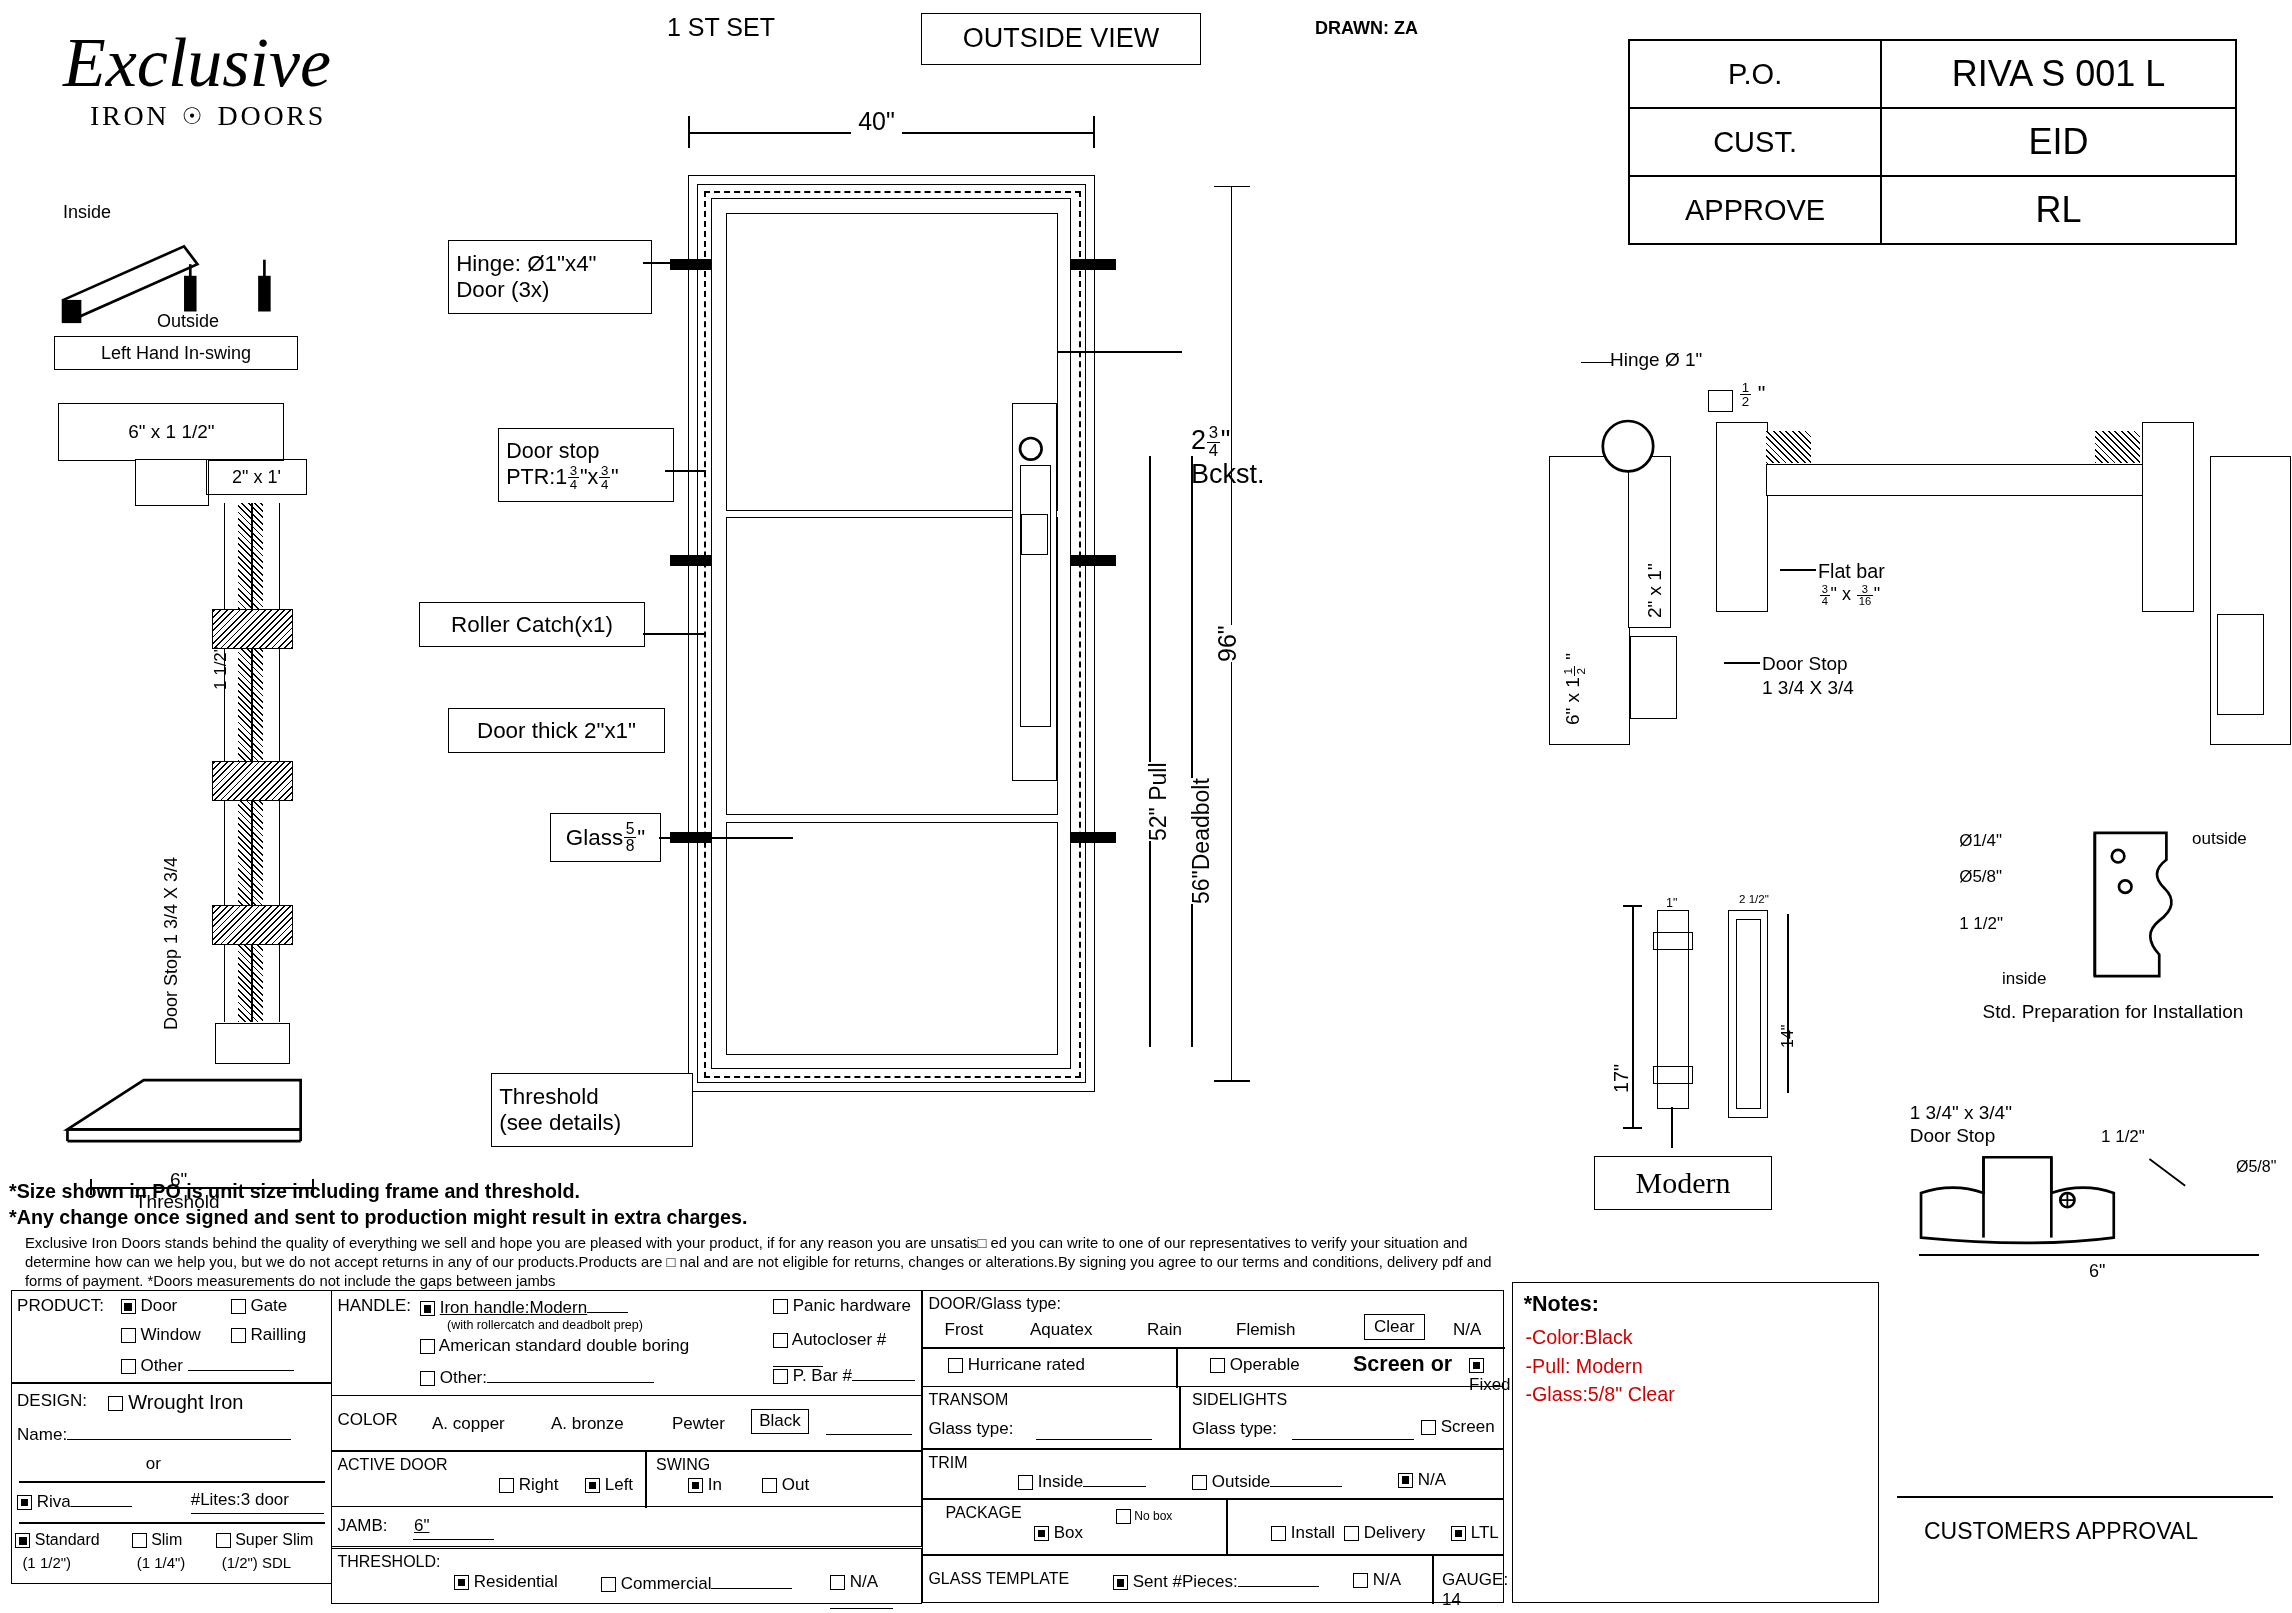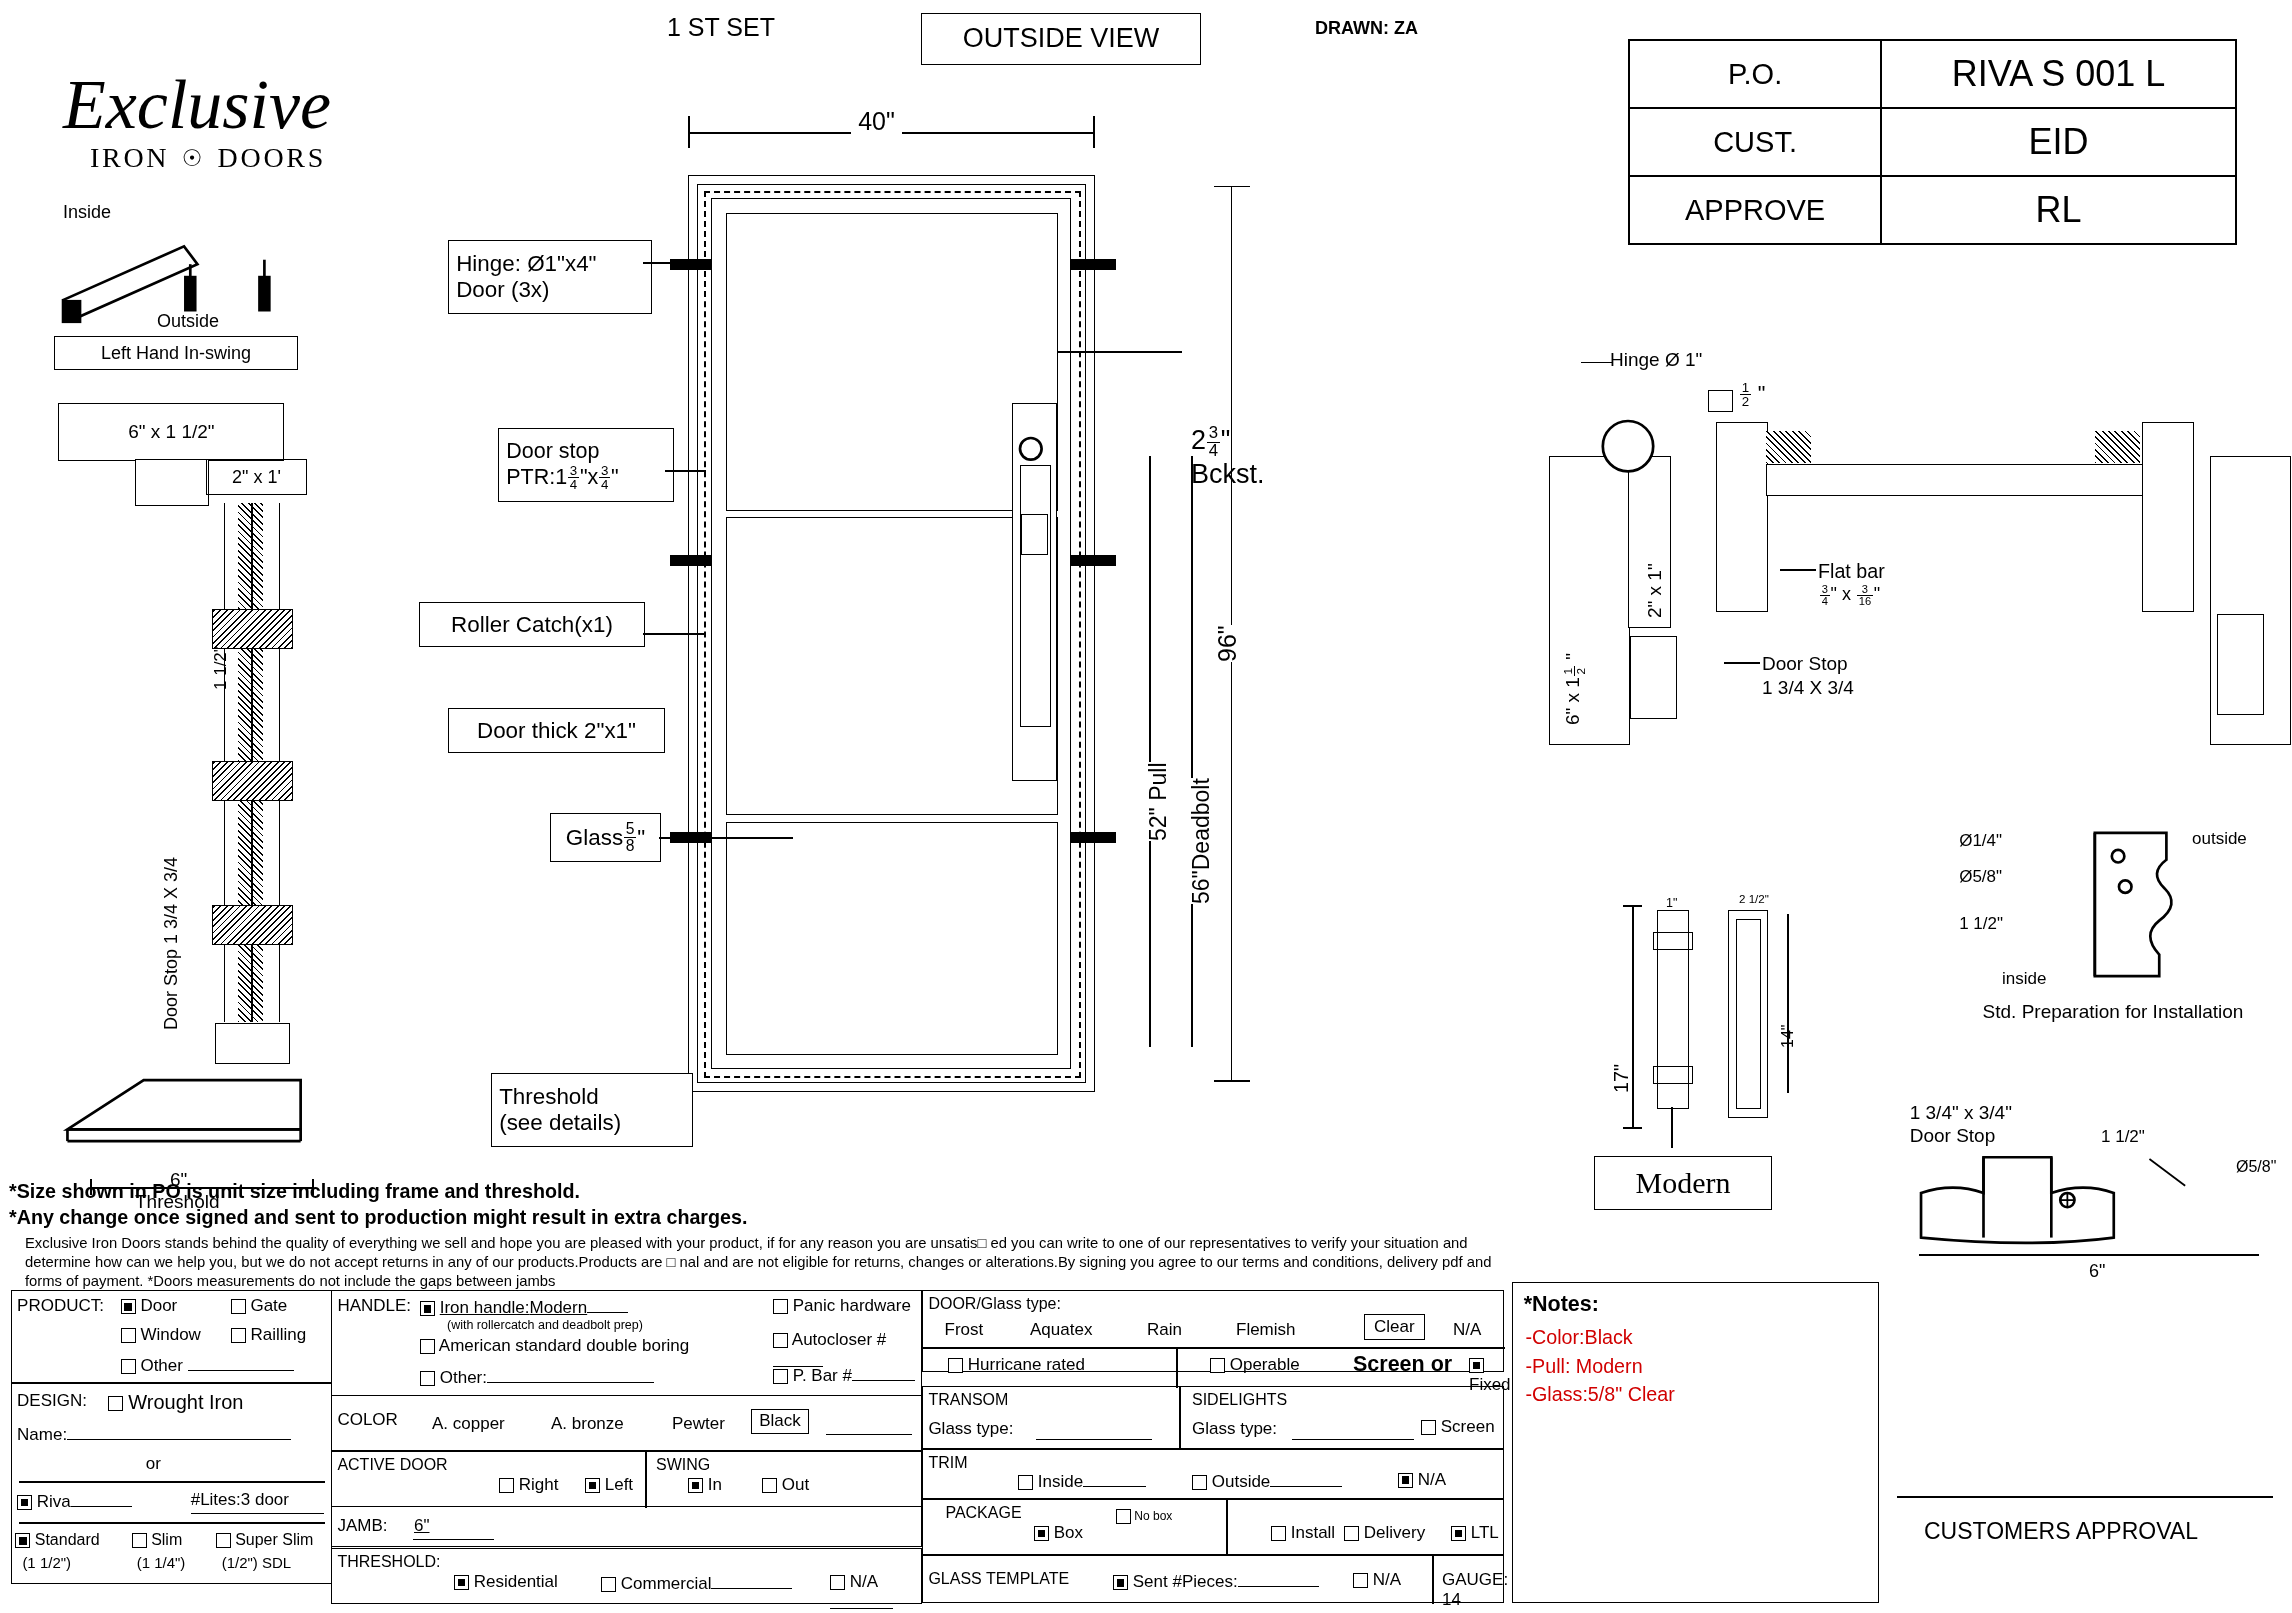--- a/index.html
+++ b/index.html
@@ -23,21 +23,21 @@
   .hatch{background:repeating-linear-gradient(45deg,#000 0 1.3px,#fff 1.3px 4.5px);}
   .hatch2{background:repeating-linear-gradient(-45deg,#000 0 1.3px,#fff 1.3px 4.5px);}
   .line-h{position:absolute;height:1.8px;background:#000;}
   .line-v{position:absolute;width:1.8px;background:#000;}
 </style>
 </head>
 <body>
 
 <div id="sheet">
 
-  <div class="abs" style="left:63px;top:25px;width:430px;height:116px;margin-top:42px;">
+  <div class="abs" style="left:63px;top:25px;width:430px;height:116px;">
     <div style="font-family:'Liberation Serif',serif;font-style:italic;font-size:70px;line-height:75px;">Exclusive</div>
     <div style="display:flex;align-items:center;gap:12.5px;font-size:28px;letter-spacing:2.7px;font-family:'Liberation Serif',serif;margin-left:27px;">
       <span>IRON</span>
       <span style="font-size:23px;">☉</span>
       <span>DOORS</span>
     </div>
   </div>
 
   <div class="abs" style="left:667px;top:12.5px;font-size:25px;">1 ST SET</div>
   <div class="abs lbl" style="left:921px;top:12.5px;width:278px;height:50px;font-size:27px;">OUTSIDE VIEW</div>
@@ -363,21 +363,21 @@
     <div class="ul" style="position:absolute;left:81px;top:30px;width:81px;height:1.8px;"></div>
   </div>
 
   <div class="formbox" style="left:331px;top:1548px;width:591px;height:56px;">
     <div style="position:absolute;left:5.4px;top:3.6px;font-size:16px;">THRESHOLD:</div>
     <label style="position:absolute;left:122px;top:23px;font-size:17px;"><span class="chk on"></span> <span>Residential</span></label>
     <label style="position:absolute;left:269px;top:23px;font-size:17px;"><span class="chk"></span> <span>Commercial</span><span class="ul" style="width:81px;height:16px;"></span></label>
     <label style="position:absolute;left:498px;top:23px;font-size:17px;"><span class="chk"></span> <span>N/A</span><span class="ul" style="width:63px;height:16px;"></span></label>
   </div>
 
-  <div class="formbox" style="left:922px;top:1290px;width:582px;height:82px;">
+  <div class="formbox" style="left:922px;top:1290px;width:582px;height:97px;">
     <div style="position:absolute;left:5.4px;top:3.6px;font-size:16px;">DOOR/Glass type:</div>
     <div style="position:absolute;left:21.5px;top:29px;font-size:17px;">Frost</div>
     <div style="position:absolute;left:107px;top:29px;font-size:17px;">Aquatex</div>
     <div style="position:absolute;left:224px;top:29px;font-size:17px;">Rain</div>
     <div style="position:absolute;left:313px;top:29px;font-size:17px;">Flemish</div>
     <div style="position:absolute;left:441px;top:23px;font-size:17px;border:1.8px solid #000;padding:1.8px 9px;">Clear</div>
     <div style="position:absolute;left:530px;top:29px;font-size:17px;">N/A</div>
     <div class="line-h" style="left:0px;top:56px;width:582px;"></div>
     <label style="position:absolute;left:25px;top:64px;font-size:17px;"><span class="chk"></span> <span>Hurricane rated</span></label>
     <div class="line-v" style="left:253px;top:56px;height:41px;"></div>

